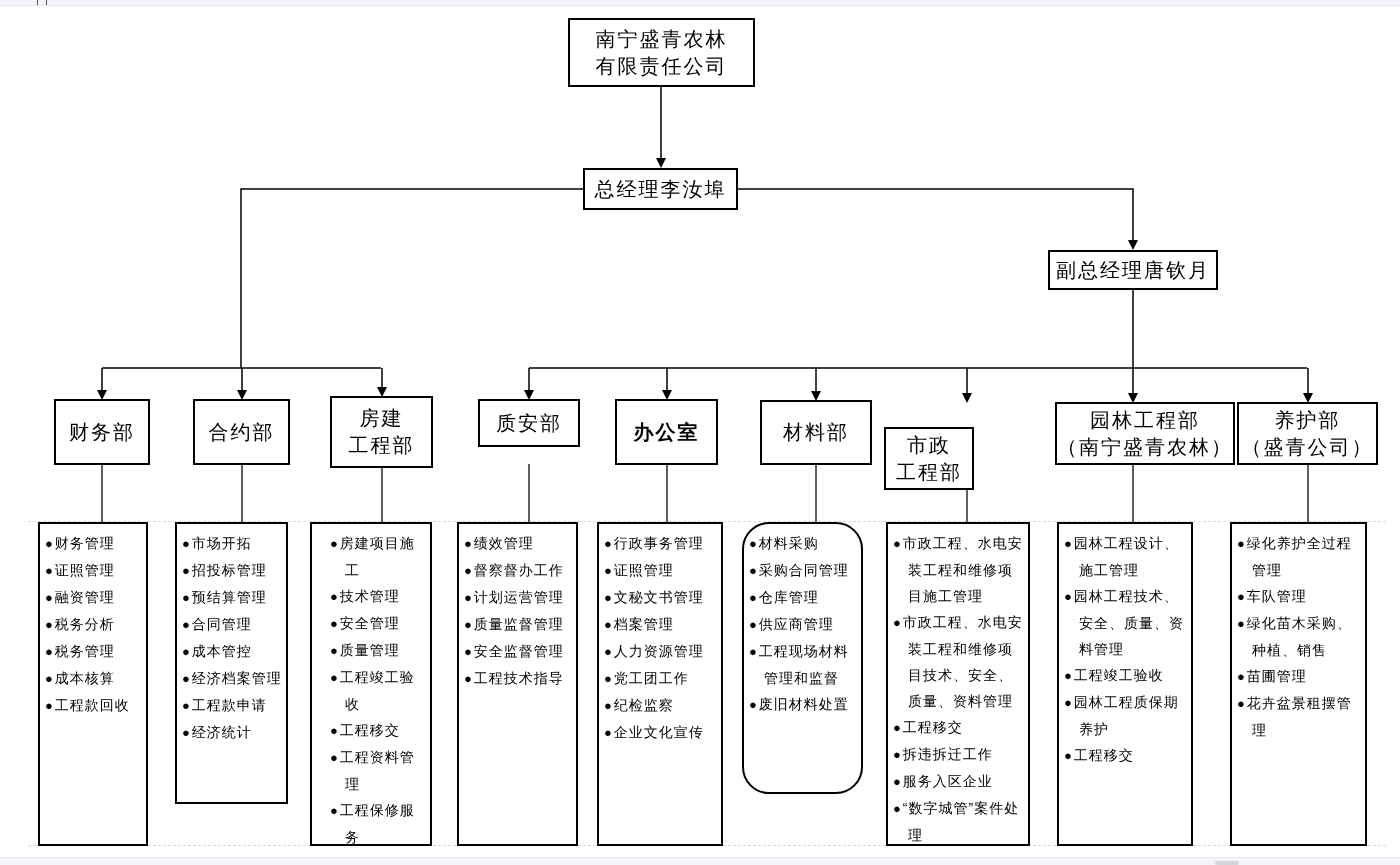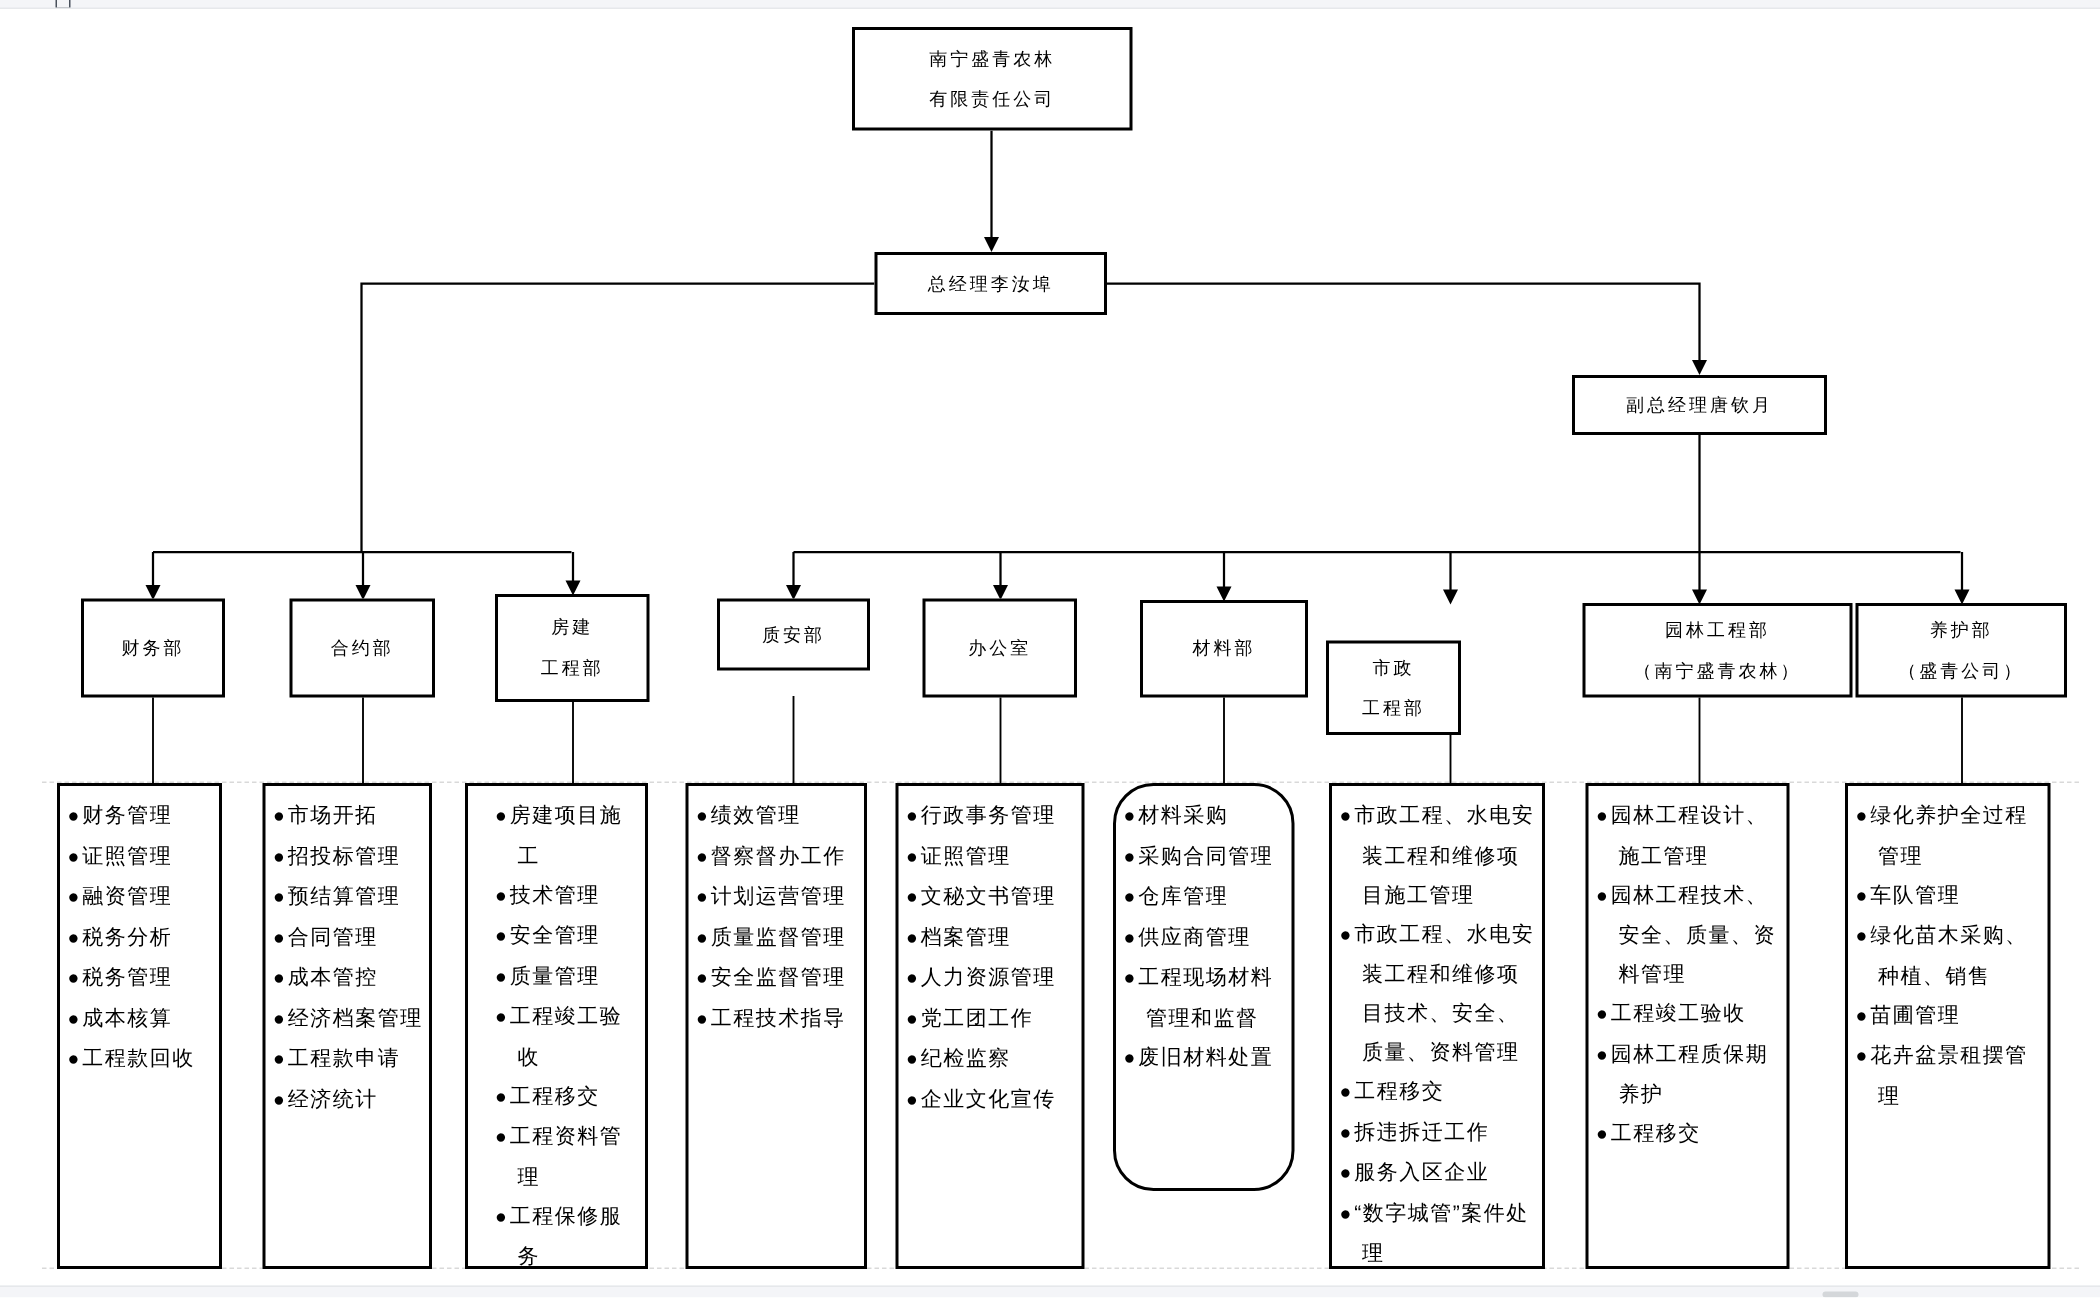--- a/index.html
+++ b/index.html
@@ -11,21 +11,21 @@
   .top-strip{position:absolute;left:0;top:0;width:1400px;height:5px;background:#f4f5f8;border-bottom:1px solid #e6e8eb;overflow:hidden;z-index:6;}
   .mini-square{position:absolute;left:37px;top:-4px;width:8px;height:8px;border:1.5px solid #49515c;background:#f4f5f8;}
   .bottom-strip{position:absolute;left:0;top:857px;width:1400px;height:8px;background:#f4f5f8;border-top:1px solid #e6e8eb;z-index:6;}
   .h-thumb{position:absolute;left:1215px;top:3px;width:24px;height:4px;background:#d4d7da;border-radius:2px;}
   
   .dash{position:absolute;left:28px;width:1358px;height:0;border-top:1px dashed #d9d9d9;z-index:0;}
   
   .obox{
     position:absolute;box-sizing:border-box;border:2px solid #000;background:#fff;
     display:flex;flex-direction:column;align-items:center;justify-content:center;
-    text-align:center;font-size:12px;line-height:27px;letter-spacing:2px;z-index:3;
+    text-align:center;font-size:20px;line-height:27px;letter-spacing:2px;z-index:3;
   }
   .obox .bl{white-space:nowrap;}
   .duty-list{
     position:absolute;top:522px;height:324px;box-sizing:border-box;border:2px solid #000;
     background:#fff;padding:6px 2px 0 5px;font-size:14px;line-height:26px;letter-spacing:1px;
     overflow:hidden;z-index:1;
   }
   .duty{padding-left:15px;text-indent:-15px;}
   .duty .bullet{font-size:13px;margin-right:1px;}
   svg.wires{position:absolute;left:0;top:0;z-index:2;pointer-events:none;}
@@ -98,21 +98,21 @@
         <div class="duty"><span class="bullet">●</span><span>证照管理</span></div>
         <div class="duty"><span class="bullet">●</span><span>融资管理</span></div>
         <div class="duty"><span class="bullet">●</span><span>税务分析</span></div>
         <div class="duty"><span class="bullet">●</span><span>税务管理</span></div>
         <div class="duty"><span class="bullet">●</span><span>成本核算</span></div>
         <div class="duty"><span class="bullet">●</span><span>工程款回收</span></div>
       </div>
       <div class="obox" style="left: 193px; top: 399px; width: 97px; height: 66px;">
         <span class="bl">合约部</span>
       </div>
-      <div class="duty-list" style="left: 175px; width: 113px; top: 522px; height: 324px;">
+      <div class="duty-list" style="left: 175px; width: 113px; top: 522px; height: 282px;">
         <div class="duty"><span class="bullet">●</span><span>市场开拓</span></div>
         <div class="duty"><span class="bullet">●</span><span>招投标管理</span></div>
         <div class="duty"><span class="bullet">●</span><span>预结算管理</span></div>
         <div class="duty"><span class="bullet">●</span><span>合同管理</span></div>
         <div class="duty"><span class="bullet">●</span><span>成本管控</span></div>
         <div class="duty"><span class="bullet">●</span><span>经济档案管理</span></div>
         <div class="duty"><span class="bullet">●</span><span>工程款申请</span></div>
         <div class="duty"><span class="bullet">●</span><span>经济统计</span></div>
       </div>
       <div class="obox" style="left: 330px; top: 396px; width: 103px; height: 72px;">
@@ -133,21 +133,21 @@
         <span class="bl">质安部</span>
       </div>
       <div class="duty-list" style="left: 457px; width: 121px; top: 522px; height: 324px;">
         <div class="duty"><span class="bullet">●</span><span>绩效管理</span></div>
         <div class="duty"><span class="bullet">●</span><span>督察督办工作</span></div>
         <div class="duty"><span class="bullet">●</span><span>计划运营管理</span></div>
         <div class="duty"><span class="bullet">●</span><span>质量监督管理</span></div>
         <div class="duty"><span class="bullet">●</span><span>安全监督管理</span></div>
         <div class="duty"><span class="bullet">●</span><span>工程技术指导</span></div>
       </div>
-      <div class="obox" style="left: 615px; top: 399px; width: 103px; height: 66px;">
+      <div class="obox" style="left: 615px; top: 399px; width: 103px; height: 66px; font-weight: bold;">
         <span class="bl">办公室</span>
       </div>
       <div class="duty-list" style="left: 597px; width: 126px; top: 522px; height: 324px;">
         <div class="duty"><span class="bullet">●</span><span>行政事务管理</span></div>
         <div class="duty"><span class="bullet">●</span><span>证照管理</span></div>
         <div class="duty"><span class="bullet">●</span><span>文秘文书管理</span></div>
         <div class="duty"><span class="bullet">●</span><span>档案管理</span></div>
         <div class="duty"><span class="bullet">●</span><span>人力资源管理</span></div>
         <div class="duty"><span class="bullet">●</span><span>党工团工作</span></div>
         <div class="duty"><span class="bullet">●</span><span>纪检监察</span></div>

